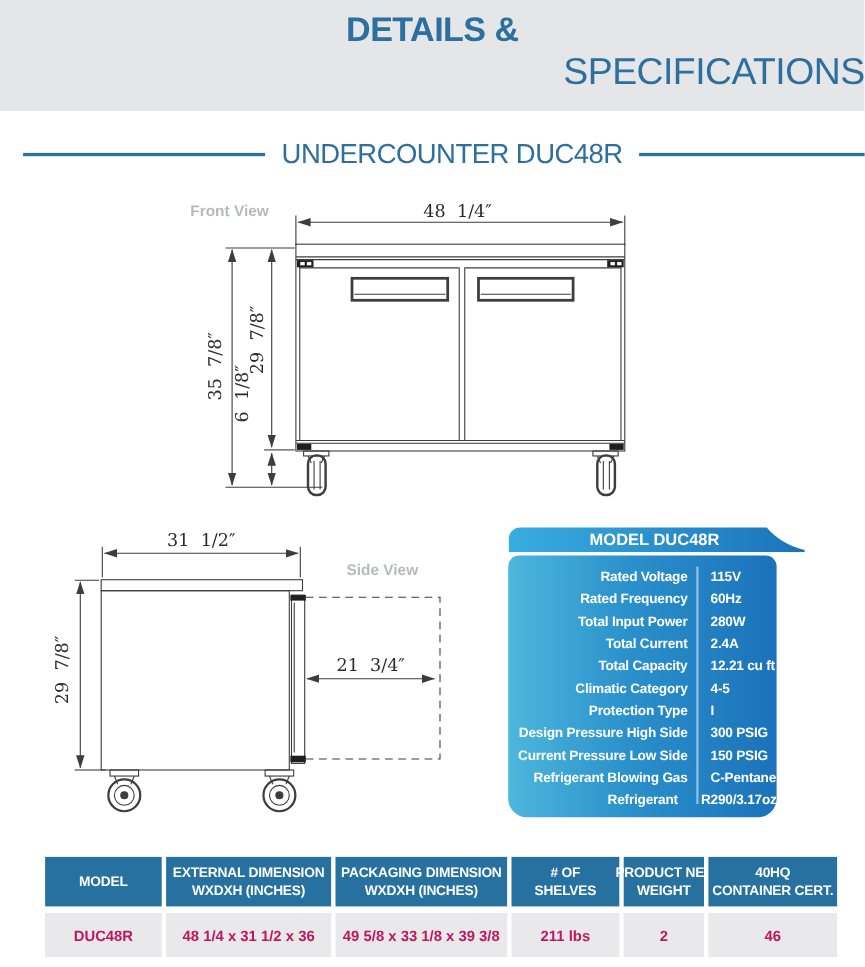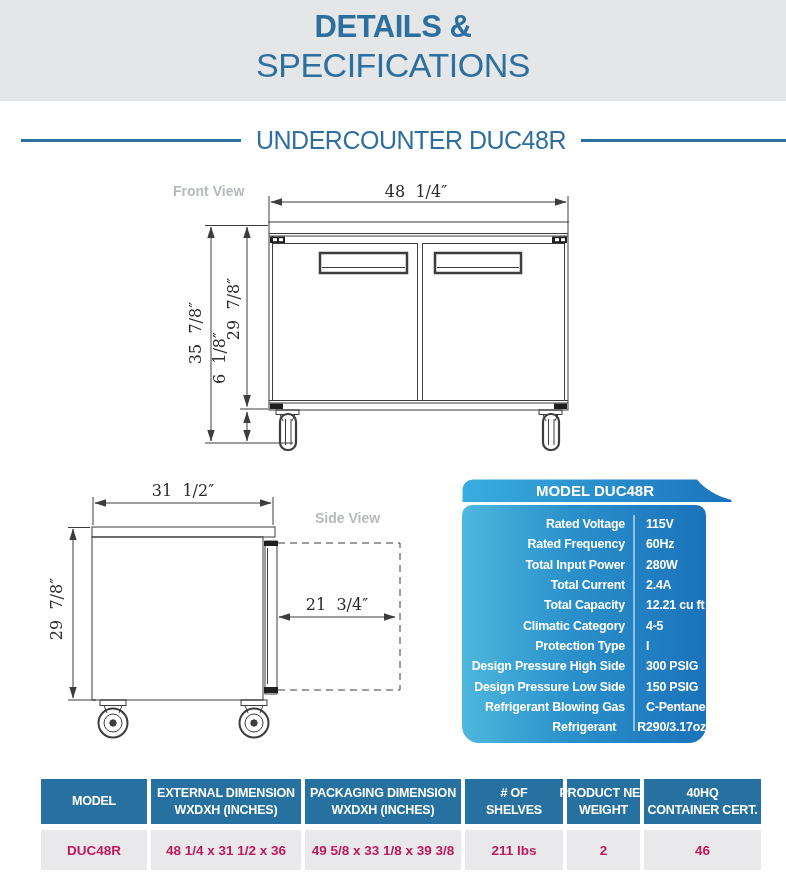--- a/index.html
+++ b/index.html
@@ -3,21 +3,21 @@
 <meta charset="utf-8">
 <style>
   html,body{margin:0;padding:0;}
   body{width:786px;height:879px;background:#ffffff;font-family:"Liberation Sans",sans-serif;overflow:hidden;}
   .page{position:relative;width:786px;height:879px;background:#ffffff;}
   .abs{position:absolute;}
 
   
   .banner{position:absolute;left:0;top:0;width:786px;height:101px;background:#e4e6e8;text-align:center;}
   .banner-line1{padding-top:8px;font-size:31px;font-weight:700;letter-spacing:-0.5px;color:#2d6f9f;line-height:37px;}
-  .banner-line2{font-size:34px;font-weight:400;letter-spacing:-0.5px;color:#2d6f9f;line-height:40px;}
+  .banner-line2{font-size:34px;font-weight:400;letter-spacing:-0.5px;color:#2d6f9f;line-height:40px;text-align:right;}
 
   
   .section-title{position:absolute;left:18px;top:122px;width:786px;height:36px;display:flex;align-items:center;justify-content:center;gap:15px;}
   .title-rule{height:3px;background:#2d6f9f;flex:0 0 220px;}
   .section-title-text{font-size:25px;font-weight:400;letter-spacing:-0.5px;color:#2d6f9f;white-space:nowrap;}
 
   
   .dim{font-family:"DejaVu Serif",serif;font-size:16px;fill:#2b2b2b;white-space:pre;}
   .viewlabel{font-family:"Liberation Sans",sans-serif;font-size:14px;font-weight:700;fill:#b7babd;}
 
@@ -217,21 +217,21 @@
           </div>
         <div class="spec-row">
             <span class="spec-label">Protection Type</span>
             <span class="spec-value">I</span>
           </div>
         <div class="spec-row">
             <span class="spec-label">Design Pressure High Side</span>
             <span class="spec-value">300 PSIG</span>
           </div>
         <div class="spec-row">
-            <span class="spec-label">Design Pressure Low Side</span>
+            <span class="spec-label">Current Pressure Low Side</span>
             <span class="spec-value">150 PSIG</span>
           </div>
         <div class="spec-row">
             <span class="spec-label">Refrigerant Blowing Gas</span>
             <span class="spec-value">C-Pentane</span>
           </div>
         <div class="spec-row">
             <span class="spec-label">Refrigerant</span>
             <span class="spec-value">R290/3.17oz</span>
           </div>

